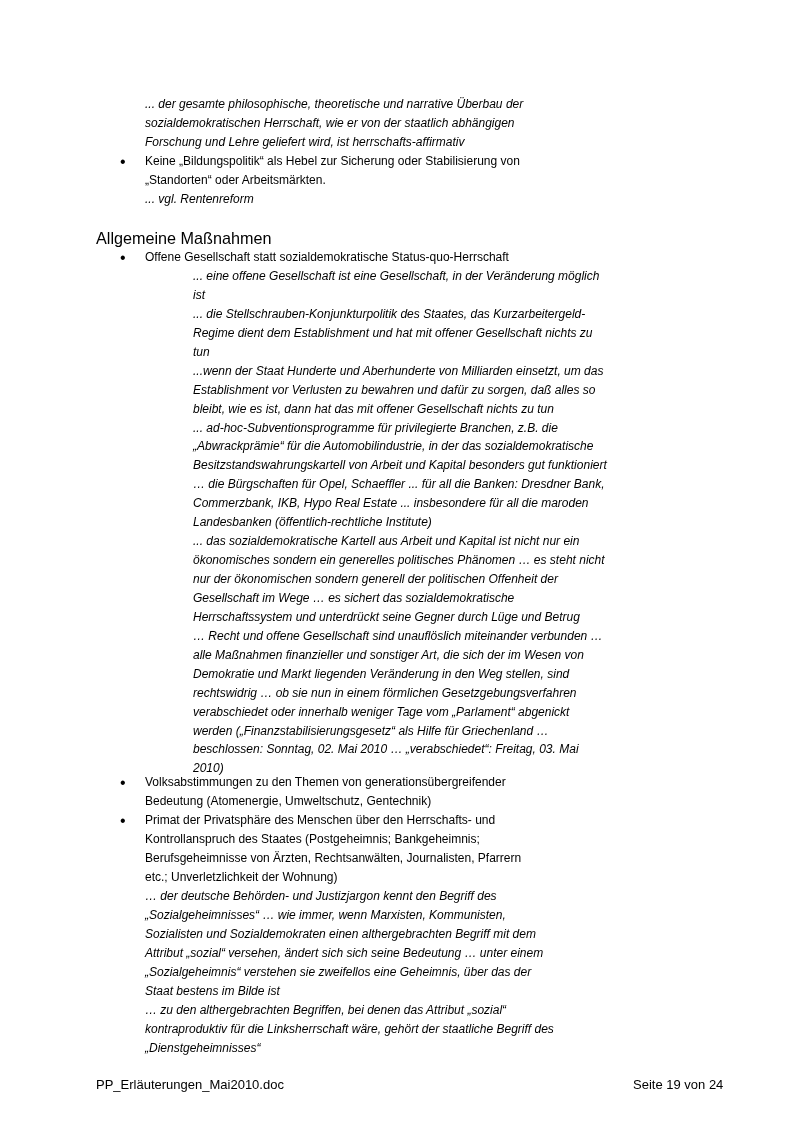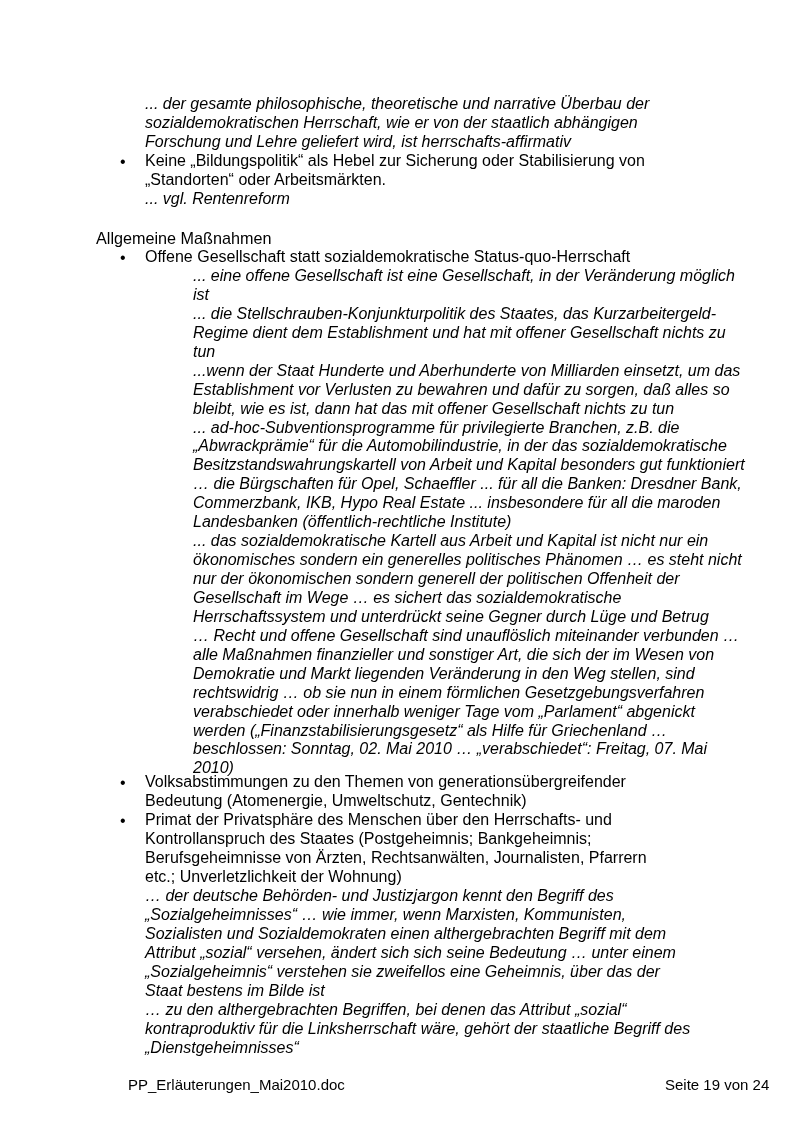--- a/index.html
+++ b/index.html
@@ -3,23 +3,23 @@
   <meta charset="utf-8">
   <style>
     html, body { margin: 0; padding: 0; background: #ffffff; }
     body { width: 806px; height: 1141px; position: relative; overflow: hidden;
            font-family: "Liberation Sans", sans-serif; color: #000; }
     .page { position: absolute; left: 0; top: 0; width: 806px; height: 1141px; }
     .line { position: absolute; white-space: nowrap; font-size: 16.2px; line-height: 19px; }
     .it { font-style: italic; }
     .b { font-weight: normal; }
     .bullet { position: absolute; font-size: 16px; line-height: 19px; }
-    .footer { position: absolute; font-size: 15px; line-height: 13px; white-space: nowrap; margin-left: 32px; }
+    .footer { position: absolute; font-size: 13px; line-height: 13px; white-space: nowrap; }
     .block { position: absolute; left: 145px; }
-    .block .row { display: block; white-space: nowrap; font-size: 16px; line-height: 18.95px; height: 18.95px; }
+    .block .row { display: block; white-space: nowrap; font-size: 12px; line-height: 18.95px; height: 18.95px; }
   </style>
 </head>
 <body>
 
 <div class="page">
 
   <div class="block it" style="top:95px;">
     <span class="row">... der gesamte philosophische, theoretische und narrative Überbau der</span>
     <span class="row">sozialdemokratischen Herrschaft, wie er von der staatlich abhängigen</span>
     <span class="row">Forschung und Lehre geliefert wird, ist herrschafts-affirmativ</span>
@@ -59,21 +59,21 @@
     <span class="row">ökonomisches sondern ein generelles politisches Phänomen … es steht nicht</span>
     <span class="row">nur der ökonomischen sondern generell der politischen Offenheit der</span>
     <span class="row">Gesellschaft im Wege … es sichert das sozialdemokratische</span>
     <span class="row">Herrschaftssystem und unterdrückt seine Gegner durch Lüge und Betrug</span>
     <span class="row">… Recht und offene Gesellschaft sind unauflöslich miteinander verbunden …</span>
     <span class="row">alle Maßnahmen finanzieller und sonstiger Art, die sich der im Wesen von</span>
     <span class="row">Demokratie und Markt liegenden Veränderung in den Weg stellen, sind</span>
     <span class="row">rechtswidrig … ob sie nun in einem förmlichen Gesetzgebungsverfahren</span>
     <span class="row">verabschiedet oder innerhalb weniger Tage vom „Parlament“ abgenickt</span>
     <span class="row">werden („Finanzstabilisierungsgesetz“ als Hilfe für Griechenland …</span>
-    <span class="row">beschlossen: Sonntag, 02. Mai 2010 … „verabschiedet“: Freitag, 07. Mai</span>
+    <span class="row">beschlossen: Sonntag, 02. Mai 2010 … „verabschiedet“: Freitag, 03. Mai</span>
     <span class="row">2010)</span>
   </div>
 
   <span class="bullet" style="left:120px; top:773px;">•</span>
   <div class="block b" style="top:773px;">
     <span class="row">Volksabstimmungen zu den Themen von generationsübergreifender</span>
     <span class="row">Bedeutung (Atomenergie, Umweltschutz, Gentechnik)</span>
   </div>
 
   <span class="bullet" style="left:120px; top:811px;">•</span>

